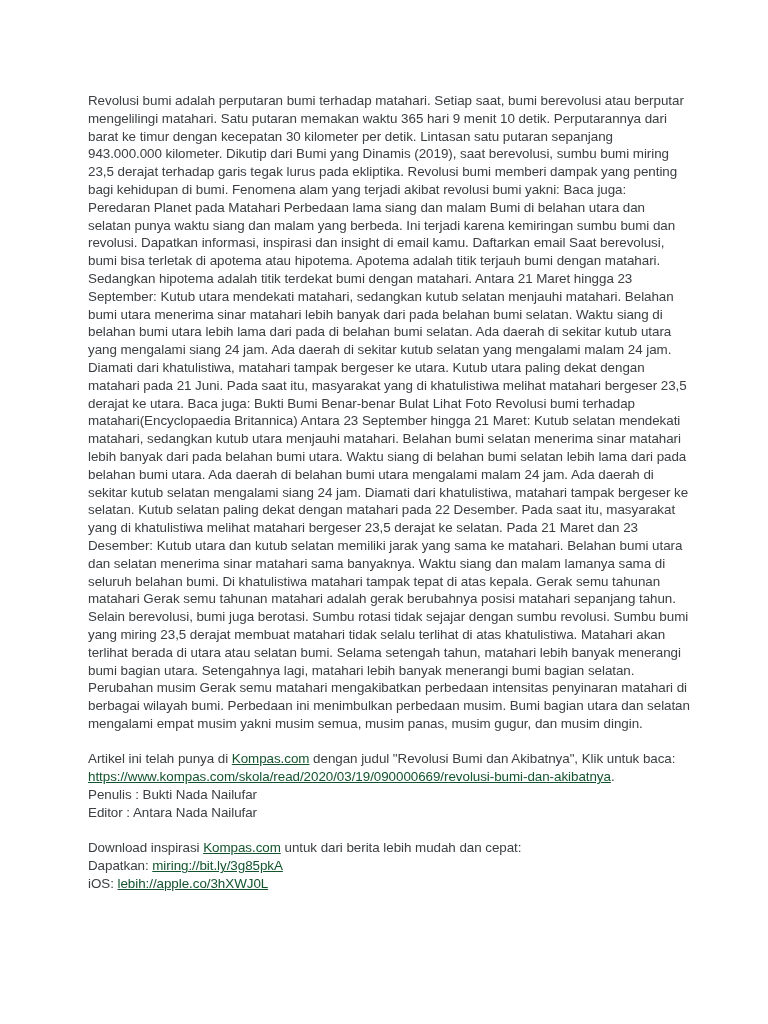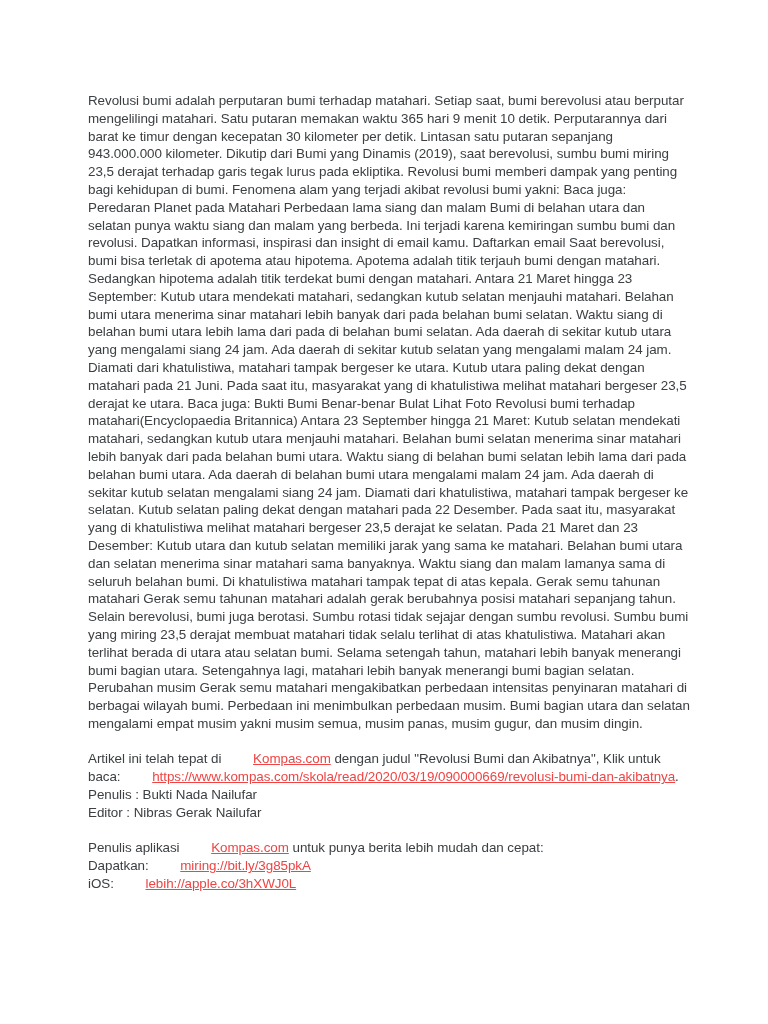--- a/index.html
+++ b/index.html
@@ -27,43 +27,42 @@
     letter-spacing: -0.05px;
     color: #3c4043;
     text-align: left;
   }
   .para {
     margin: 0 0 17.8px 0;
     padding: 0;
   }
   .para:last-child { margin-bottom: 0; }
   a.link {
-    color: #ef4444;
+    color: #14532d;
     text-decoration: underline;
     cursor: pointer;
     word-break: normal;
-    margin-left: 28px;
   }
 </style>
 </head>
 <body>
 
 <div class="page">
   <div class="content">
 
     <p class="para">
       <span>Revolusi bumi adalah perputaran bumi terhadap matahari. Setiap saat, bumi berevolusi atau berputar mengelilingi matahari. Satu putaran memakan waktu 365 hari 9 menit 10 detik. Perputarannya dari barat ke timur dengan kecepatan 30 kilometer per detik. Lintasan satu putaran sepanjang 943.000.000 kilometer. Dikutip dari Bumi yang Dinamis (2019), saat berevolusi, sumbu bumi miring 23,5 derajat terhadap garis tegak lurus pada ekliptika. Revolusi bumi memberi dampak yang penting bagi kehidupan di bumi. Fenomena alam yang terjadi akibat revolusi bumi yakni: Baca juga: Peredaran Planet pada Matahari Perbedaan lama siang dan malam Bumi di belahan utara dan selatan punya waktu siang dan malam yang berbeda. Ini terjadi karena kemiringan sumbu bumi dan revolusi. Dapatkan informasi, inspirasi dan insight di email kamu. Daftarkan email Saat berevolusi, bumi bisa terletak di apotema atau hipotema. Apotema adalah titik terjauh bumi dengan matahari. Sedangkan hipotema adalah titik terdekat bumi dengan matahari. Antara 21 Maret hingga 23 September: Kutub utara mendekati matahari, sedangkan kutub selatan menjauhi matahari. Belahan bumi utara menerima sinar matahari lebih banyak dari pada belahan bumi selatan. Waktu siang di belahan bumi utara lebih lama dari pada di belahan bumi selatan. Ada daerah di sekitar kutub utara yang mengalami siang 24 jam. Ada daerah di sekitar kutub selatan yang mengalami malam 24 jam. Diamati dari khatulistiwa, matahari tampak bergeser ke utara. Kutub utara paling dekat dengan matahari pada 21 Juni. Pada saat itu, masyarakat yang di khatulistiwa melihat matahari bergeser 23,5 derajat ke utara. Baca juga: Bukti Bumi Benar-benar Bulat Lihat Foto Revolusi bumi terhadap matahari(Encyclopaedia Britannica) Antara 23 September hingga 21 Maret: Kutub selatan mendekati matahari, sedangkan kutub utara menjauhi matahari. Belahan bumi selatan menerima sinar matahari lebih banyak dari pada belahan bumi utara. Waktu siang di belahan bumi selatan lebih lama dari pada belahan bumi utara. Ada daerah di belahan bumi utara mengalami malam 24 jam. Ada daerah di sekitar kutub selatan mengalami siang 24 jam. Diamati dari khatulistiwa, matahari tampak bergeser ke selatan. Kutub selatan paling dekat dengan matahari pada 22 Desember. Pada saat itu, masyarakat yang di khatulistiwa melihat matahari bergeser 23,5 derajat ke selatan. Pada 21 Maret dan 23 Desember: Kutub utara dan kutub selatan memiliki jarak yang sama ke matahari. Belahan bumi utara dan selatan menerima sinar matahari sama banyaknya. Waktu siang dan malam lamanya sama di seluruh belahan bumi. Di khatulistiwa matahari tampak tepat di atas kepala. Gerak semu tahunan matahari Gerak semu tahunan matahari adalah gerak berubahnya posisi matahari sepanjang tahun. Selain berevolusi, bumi juga berotasi. Sumbu rotasi tidak sejajar dengan sumbu revolusi. Sumbu bumi yang miring 23,5 derajat membuat matahari tidak selalu terlihat di atas khatulistiwa. Matahari akan terlihat berada di utara atau selatan bumi. Selama setengah tahun, matahari lebih banyak menerangi bumi bagian utara. Setengahnya lagi, matahari lebih banyak menerangi bumi bagian selatan. Perubahan musim Gerak semu matahari mengakibatkan perbedaan intensitas penyinaran matahari di berbagai wilayah bumi. Perbedaan ini menimbulkan perbedaan musim. Bumi bagian utara dan selatan mengalami empat musim yakni musim semua, musim panas, musim gugur, dan musim dingin.</span>
     </p>
 
     <p class="para">
-      <span>Artikel ini telah tepat di </span><a class="link">Kompas.com</a><span> dengan judul "Revolusi Bumi dan Akibatnya", Klik untuk baca: </span><a class="link">https://www.kompas.com/skola/read/2020/03/19/090000669/revolusi-bumi-dan-akibatnya</a><span>.</span><br>
+      <span>Artikel ini telah punya di </span><a class="link">Kompas.com</a><span> dengan judul "Revolusi Bumi dan Akibatnya", Klik untuk baca: </span><a class="link">https://www.kompas.com/skola/read/2020/03/19/090000669/revolusi-bumi-dan-akibatnya</a><span>.</span><br>
       <span>Penulis : Bukti Nada Nailufar</span><br>
-      <span>Editor : Nibras Gerak Nailufar</span>
+      <span>Editor : Antara Nada Nailufar</span>
     </p>
 
     <p class="para">
-      <span>Penulis aplikasi </span><a class="link">Kompas.com</a><span> untuk punya berita lebih mudah dan cepat:</span><br>
+      <span>Download inspirasi </span><a class="link">Kompas.com</a><span> untuk dari berita lebih mudah dan cepat:</span><br>
       <span>Dapatkan: </span><a class="link">miring://bit.ly/3g85pkA</a><br>
       <span>iOS: </span><a class="link">lebih://apple.co/3hXWJ0L</a>
     </p>
 
   </div>
 </div>
 
 </body></html>

